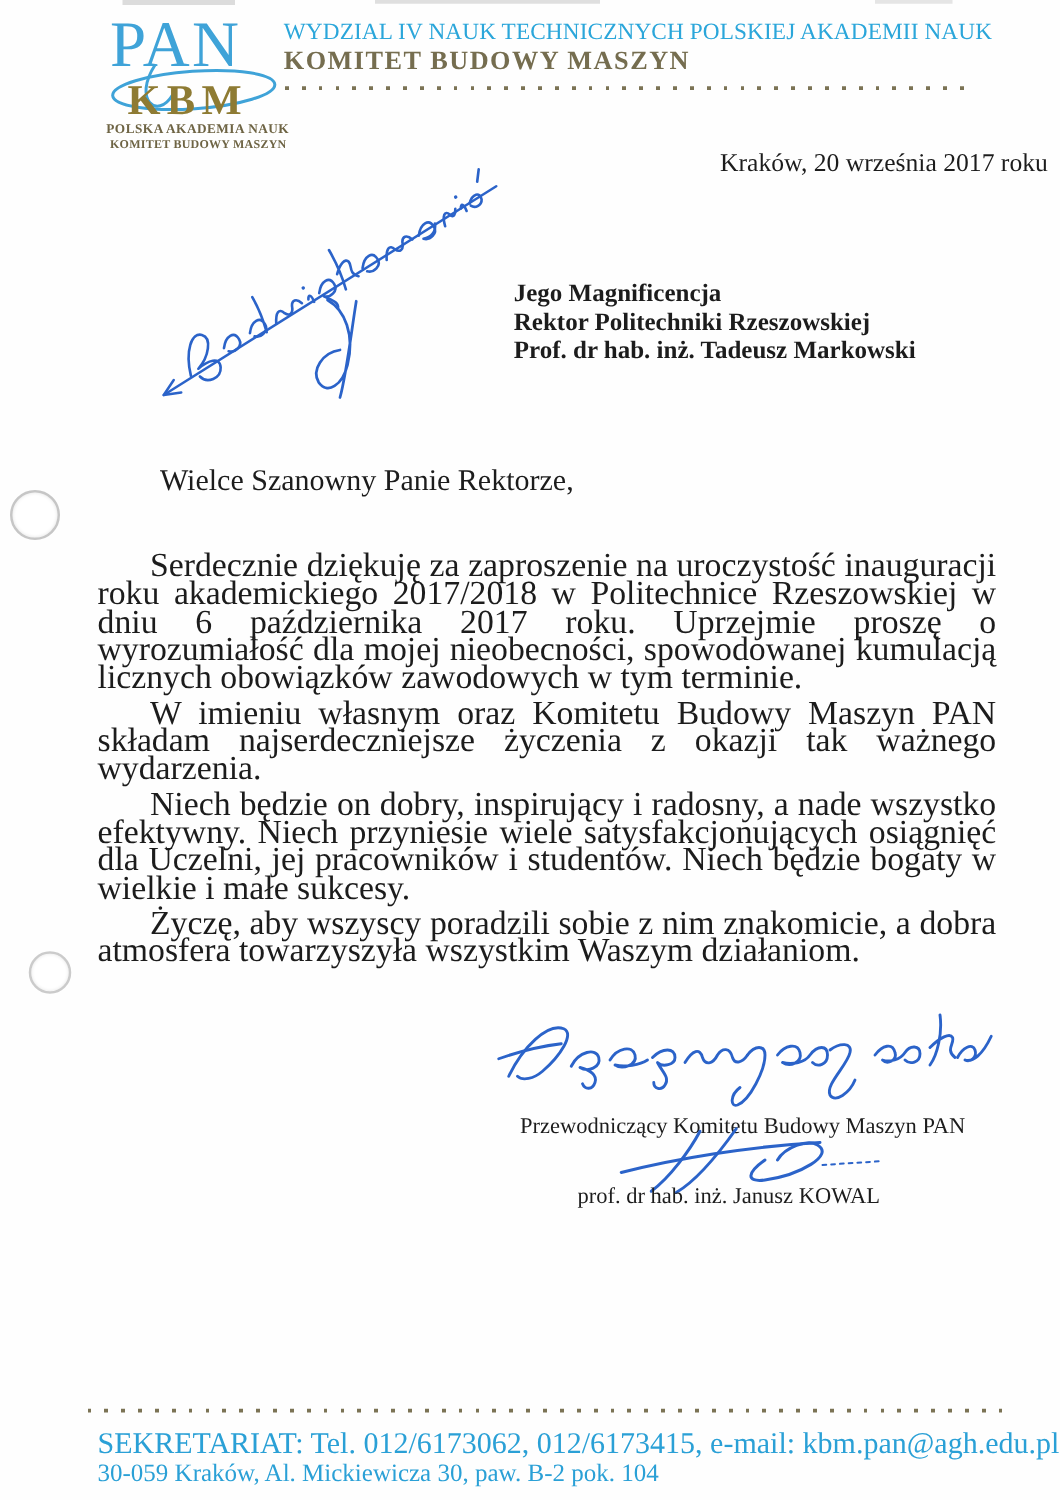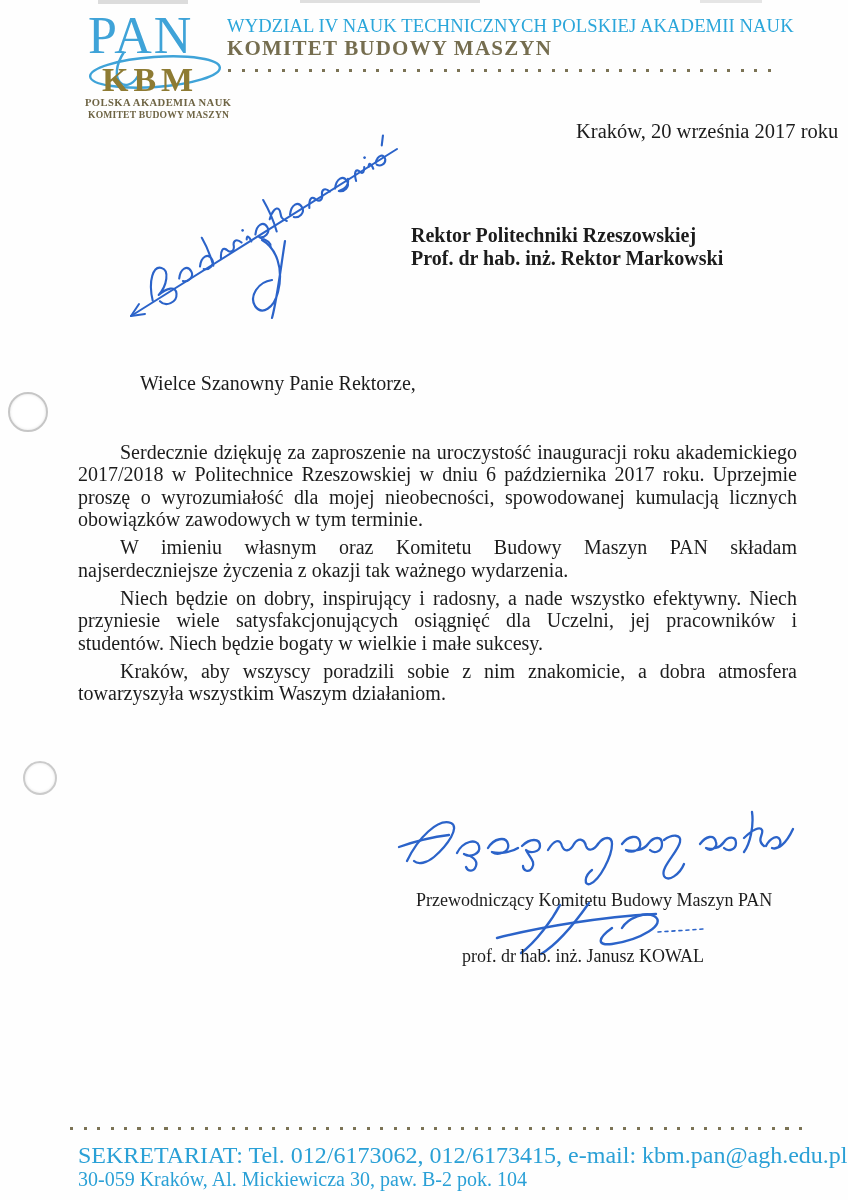--- a/index.html
+++ b/index.html
@@ -21,24 +21,24 @@
     position:absolute;height:3px;
     background:repeating-linear-gradient(to right,#7b7355 0px,#7b7355 3px,transparent 3px,transparent 13.5px);
   }
   .dots-top{left:228px;top:69px;width:544px;}
   .dots-bottom{left:70px;top:1127px;width:732px;}
   
   .dateline{position:absolute;left:576px;top:120px;font-size:20.5px;white-space:nowrap;}
   
   .recipient{position:absolute;left:411px;top:224px;font-size:20px;font-weight:bold;line-height:22.6px;}
   
-  .salutation{position:absolute;left:140px;top:372px;font-size:20px;text-align:right;}
+  .salutation{position:absolute;left:128px;top:372px;font-size:24px;text-align:right;}
   .body-text{
     position:absolute;left:78px;top:441px;width:719px;
-    font-size:20px;line-height:22.35px;text-align:justify;
+    font-size:27px;line-height:22.35px;text-align:justify;
   }
   .body-text p{margin:0 0 6px 0;text-indent:42px;}
   
   .closing-hand{position:absolute;left:393px;top:806px;width:408px;height:86px;}
   .closing-title{position:absolute;left:416px;top:890px;font-size:18px;white-space:nowrap;}
   .signature-svg{position:absolute;left:478px;top:897px;width:235px;height:62px;}
   .signer-name{position:absolute;left:462px;top:946px;font-size:18px;white-space:nowrap;}
   
   .annotation-svg{position:absolute;left:108px;top:133px;width:305px;height:198px;}
   
@@ -101,31 +101,32 @@
       <path class="ink" stroke-width="2.1" d="M 414 294 C 420 288 426 290 424 296 C 422 300 416 300 414 296"></path>
       <path class="ink" stroke-width="2.1" d="M 428 282 L 434 274"></path>
       <circle cx="265" cy="286" r="1.4" fill="#2b63c9"></circle>
       <circle cx="407" cy="284" r="1.4" fill="#2b63c9"></circle>
     </g>
 
     <path class="ink" stroke-width="2.2" d="M 262 240 C 276 248 284 268 278 292 C 274 308 262 316 255 306 C 249 296 258 282 272 280 M 285 241 C 281 266 277 300 272 318"></path>
   </svg>
 
   <div class="recipient">
+    <div>Jego Magnificencja</div>
     <div>Rektor Politechniki Rzeszowskiej</div>
-    <div>Prof. dr hab. inż. Rektor Markowski</div>
+    <div>Prof. dr hab. inż. Tadeusz Markowski</div>
   </div>
 
   <div class="salutation">Wielce Szanowny Panie Rektorze,</div>
 
   <div class="body-text">
     <p>Serdecznie dziękuję za zaproszenie na uroczystość inauguracji roku akademickiego 2017/2018 w Politechnice Rzeszowskiej w dniu 6 października 2017 roku. Uprzejmie proszę o wyrozumiałość dla mojej nieobecności, spowodowanej kumulacją licznych obowiązków zawodowych w tym terminie.</p>
     <p>W imieniu własnym oraz Komitetu Budowy Maszyn PAN składam najserdeczniejsze życzenia z okazji tak ważnego wydarzenia.</p>
     <p>Niech będzie on dobry, inspirujący i radosny, a nade wszystko efektywny. Niech przyniesie wiele satysfakcjonujących osiągnięć dla Uczelni, jej pracowników i studentów. Niech będzie bogaty w wielkie i małe sukcesy.</p>
-    <p>Kraków, aby wszyscy poradzili sobie z nim znakomicie, a dobra atmosfera towarzyszyła wszystkim Waszym działaniom.</p>
+    <p>Życzę, aby wszyscy poradzili sobie z nim znakomicie, a dobra atmosfera towarzyszyła wszystkim Waszym działaniom.</p>
   </div>
 
   <svg class="closing-hand" viewBox="393 806 408 86" role="img" aria-label="Łączę wyrazy szacunku">
     <path class="ink" stroke-width="2.3" d="M 407 861 C 418 838 438 818 451 823 C 460 827 448 845 434 857 C 427 863 418 865 414 861"></path>
     <path class="ink" stroke-width="2.3" d="M 399 847 C 416 841 432 837 449 835"></path>
     <path class="ink" stroke-width="2.3" d="M 457 853 C 463 841 477 838 479 846 C 481 854 470 858 464 854 C 472 856 478 860 476 866 C 474 872 468 872 466 867"></path>
     <path class="ink" stroke-width="2.3" d="M 488 848 C 494 838 506 836 508 844 C 510 852 498 856 492 852 C 500 854 512 852 518 848"></path>
     <path class="ink" stroke-width="2.3" d="M 522 846 C 530 838 540 838 540 846 C 540 852 530 854 526 850 C 530 858 536 862 532 868 C 529 873 523 871 523 866"></path>
     <path class="ink" stroke-width="2.3" d="M 548 850 C 554 840 560 838 562 846 C 564 852 570 852 574 844 C 578 838 584 838 586 846 C 588 852 594 850 598 844"></path>
     <path class="ink" stroke-width="2.3" d="M 598 844 C 604 836 612 836 612 844 C 612 856 600 880 590 884 C 584 886 584 876 592 870"></path>

